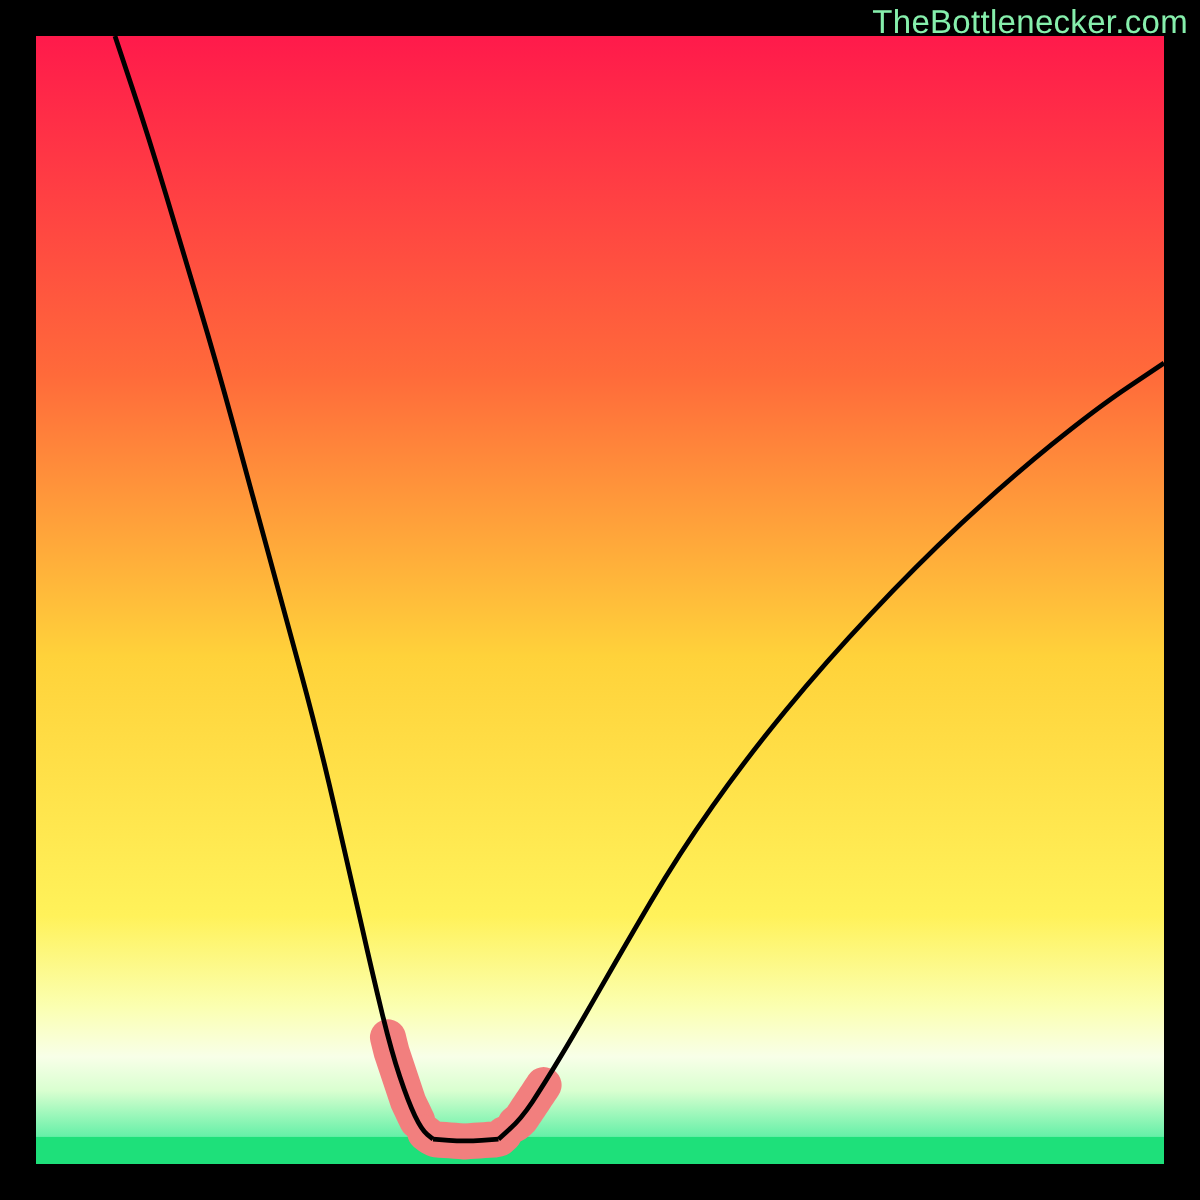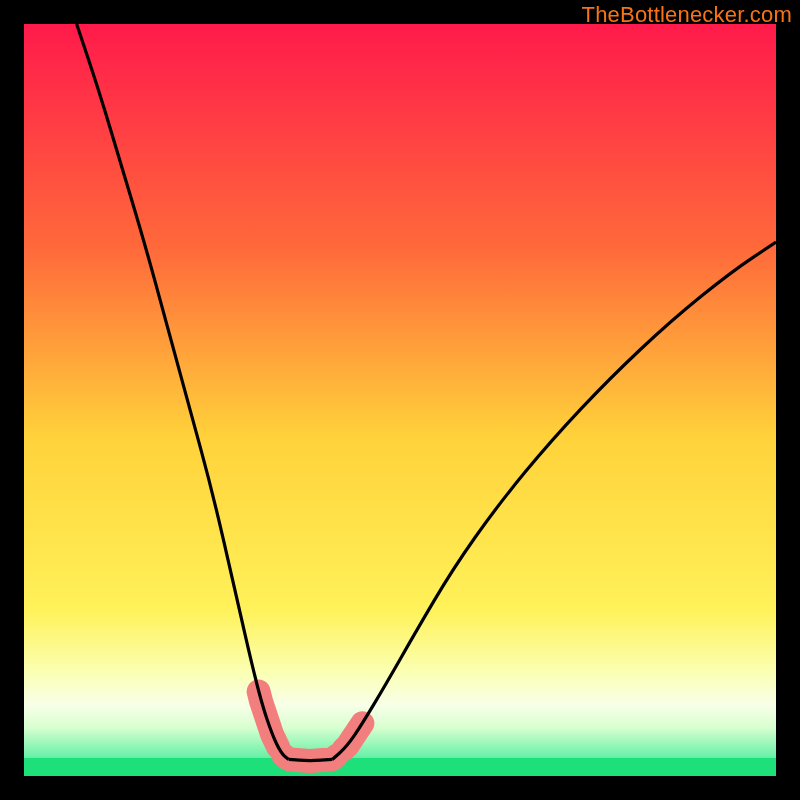--- a/index.html
+++ b/index.html
@@ -23,21 +23,21 @@
     position: absolute;
     left: 24px;
     top: 24px;
     width: 752px;
     height: 752px;
   }
   .watermark {
     position: absolute;
     top: 2px;
     right: 8px;
-    color: #f97316;
+    color: #86efac;
     font-size: 22px;
     font-weight: 500;
     letter-spacing: 0.2px;
     user-select: none;
   }
 </style>
 </head>
 <body>
 
 <div class="frame">

